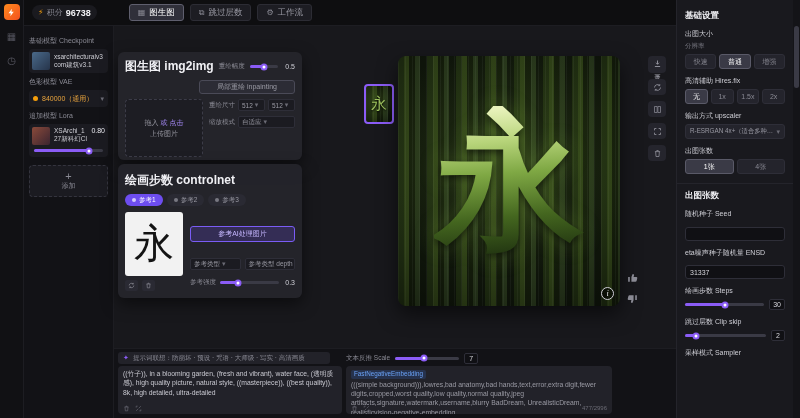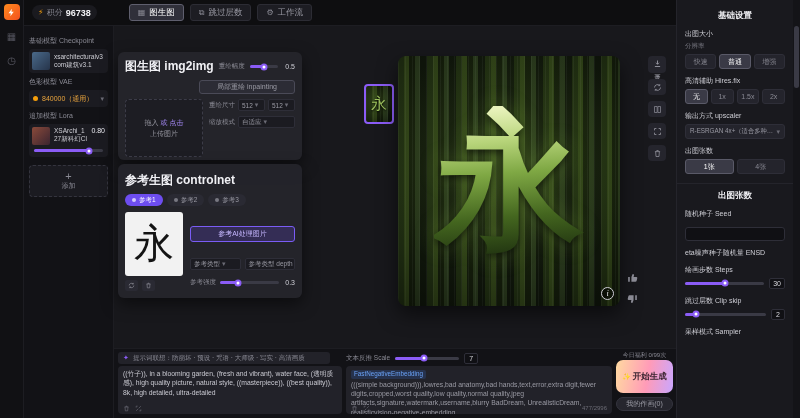--- a/index.html
+++ b/index.html
@@ -129,21 +129,21 @@
   .gen-star { font-size:7px; }
   .myworks-btn { position:absolute; top:48px; left:0; width:57px; height:14px; border-radius:7px; background:#26262e; border:1px solid #34343e; color:#9a9aa4; font-size:7px; display:flex; align-items:center; justify-content:center; cursor:pointer; }
 
   
   .rightpanel { position:absolute; left:676px; top:0; width:117px; height:418px; background:#19191e; border-left:1px solid #24242b; }
   .rp-tabs { display:flex; height:22px; border-bottom:1px solid #24242b; }
   .rp-tab { flex:1; display:flex; align-items:center; justify-content:center; font-size:8px; color:#8a8a94; cursor:pointer; position:relative; }
   .rp-tab.active { color:#ffffff; font-weight:bold; background:#22222a; }
   .rp-tab.active::after { content:""; position:absolute; left:18px; right:18px; bottom:0; height:2px; background:#8b5cf6; border-radius:1px; }
   .rp-body { padding:7px 8px; }
-  .rp-h { font-size:8.5px; font-weight:bold; color:#f0f0f4; margin:3px 0 6px;text-align:center; }
+  .rp-h { font-size:8.5px; font-weight:bold; color:#f0f0f4; margin:3px 0 6px; }
   .rp-label { font-size:7px; color:#cfcfd6; margin:7px 0 3px; }
   .rp-sub { font-size:6.5px; color:#7b7b85; margin:2px 0 3px; }
   .opt-row { display:flex; gap:3px; }
   .opt { flex:1; height:15px; background:#24242c; border:1px solid #2e2e38; border-radius:3px; color:#8a8a94; font-size:7px; display:flex; align-items:center; justify-content:center; cursor:pointer; white-space:nowrap; }
   .opt.active { background:#3a3a46; border-color:#5a5a68; color:#ffffff; }
   .dd { height:15px; background:#24242c; border:1px solid #2e2e38; border-radius:3px; display:flex; align-items:center; gap:3px; padding:0 4px; cursor:pointer; }
   .dd .dd-txt { flex:1; font-size:6.3px; color:#9a9aa4; white-space:nowrap; overflow:hidden; text-overflow:ellipsis; }
   .rp-div { height:1px; background:#24242b; margin:9px -8px 6px; }
   .rp-input { width:100%; height:14px; background:#101014; border:1px solid #2e2e38; border-radius:3px; color:#d6d6dc; font-size:7px; padding:0 4px; outline:none; }
   .sl-row { display:flex; align-items:center; gap:5px; margin-top:3px; }
@@ -263,21 +263,21 @@
             <div class="mini-select" style="flex:1">
                 <span>自适应</span>
                 <span class="chev">▾</span>
               </div>
           </div>
         </div>
       </div>
     </div>
 
     <div class="panel p-cn">
-      <span class="panel-title">参考生图 controlnet</span>
+      <span class="panel-title">绘画步数 controlnet</span>
       <div class="cn-tabs">
         <div class="cn-tab active">
             <span class="cn-dot"></span>
             <span>参考1</span>
           </div>
         <div class="cn-tab">
             <span class="cn-dot"></span>
             <span>参考2</span>
           </div>
         <div class="cn-tab">
@@ -414,28 +414,20 @@
         <svg viewBox="0 0 24 24">
             <path d="M5 7h14M10 7V4h4v3M7 7l1 13h8l1-13" stroke="currentColor" stroke-width="2.2" fill="none"></path>
           </svg>
         <svg viewBox="0 0 24 24">
             <path d="M4 9V4h5M20 15v5h-5M20 4 13 11M4 20l7-7" stroke="currentColor" stroke-width="2.2" fill="none"></path>
           </svg>
       </div>
       <span class="counter">477/2996</span>
     </div>
 
-    <div class="gen-col">
-      <div class="quota">今日福利 0/99次</div>
-      <button class="gen-btn">
-        <span class="gen-star">✨</span>
-        <span>开始生成</span>
-      </button>
-      <div class="myworks-btn">我的作画(0)</div>
-    </div>
   </div>
 
   <div class="rightpanel">
     <div class="rp-body">
       <div class="rp-h">基础设置</div>
 
       <div class="rp-label">出图大小</div>
       <div class="rp-sub">分辨率</div>
       <div class="opt-row">
         <div class="opt">快速</div>
@@ -463,20 +455,21 @@
         <div class="opt">4张</div>
       </div>
 
       <div class="rp-div"></div>
       <div class="rp-h">出图张数</div>
 
       <div class="rp-label">随机种子 Seed</div>
       <input class="rp-input" value="" style="">
 
       <div class="rp-label">eta噪声种子随机量 ENSD</div>
+      <input class="rp-input" value="31337" style="">
 
       <div class="rp-label">绘画步数 Steps</div>
       <div class="sl-row">
         <div class="slider">
             <i class="fill" style="width:50%"></i>
             <i class="knob" style="left:50%"></i>
           </div>
         <span class="val-box">30</span>
       </div>
 

